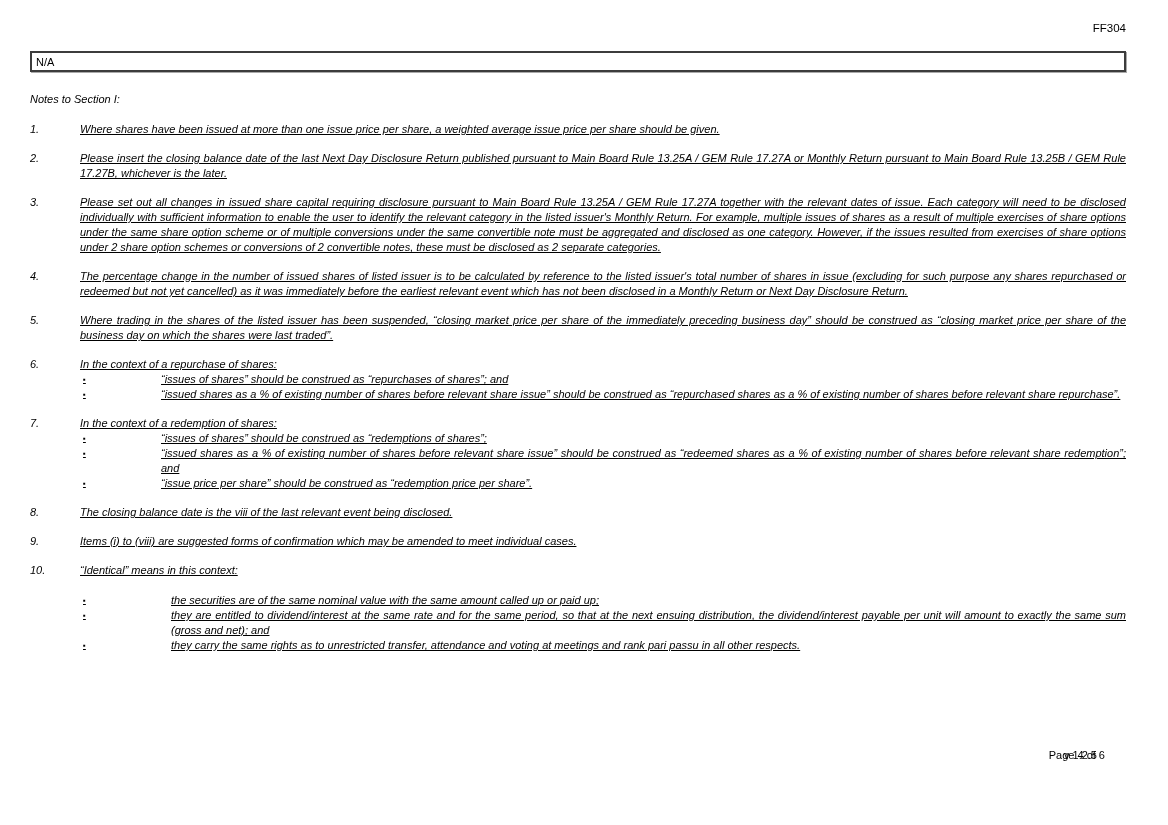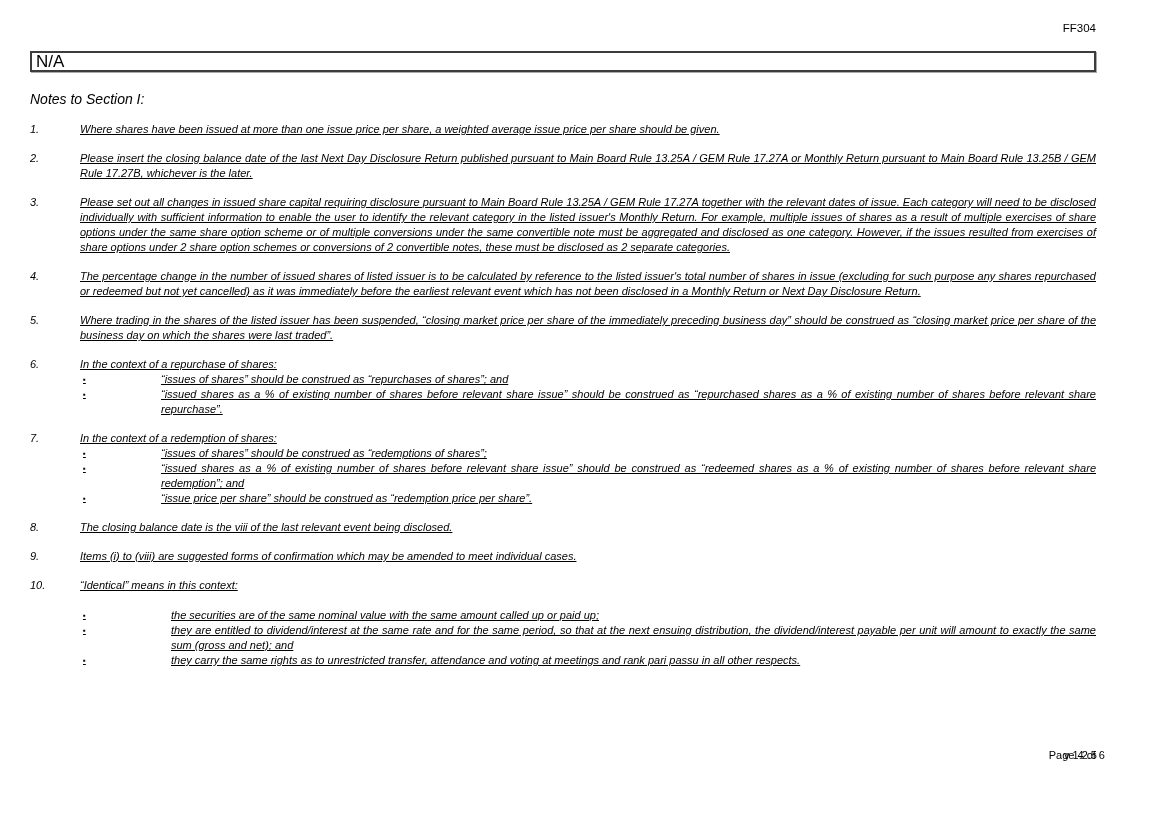--- a/index.html
+++ b/index.html
@@ -4,45 +4,45 @@
 <style>
   * { margin:0; padding:0; box-sizing:border-box; }
   html,body { width:1168px; height:825px; background:#ffffff; overflow:hidden; }
   body {
     font-family:"Liberation Sans", sans-serif;
     color:#000000;
     position:relative;
   }
   .page {
     width:1168px; height:825px;
-    padding:22px 72px 0 30px;
+    padding:22px 42px 0 30px;
     position:relative;
   }
   .form-code {
     text-align:right;
     font-size:11.5px;
     line-height:13px;
     font-style:normal;
   }
   .na-box {
     margin-top:16px;
     width:100%;
     height:21px;
     border:2px solid #3c3c3c;
     box-shadow:1px 1px 0 #aaaaaa;
     background:#ffffff;
     display:flex;
     align-items:center;
     padding-left:4px;
-    font-size:17px;
+    font-size:11px;
     font-style:normal;
   }
   .section-heading {
     margin-top:20px;
-    font-size:14px;
+    font-size:11px;
     line-height:15px;
     font-style:italic;
   }
   .notes {
     margin-top:15px;
     font-style:italic;
     font-size:11px;
     line-height:15px;
   }
   .note {

